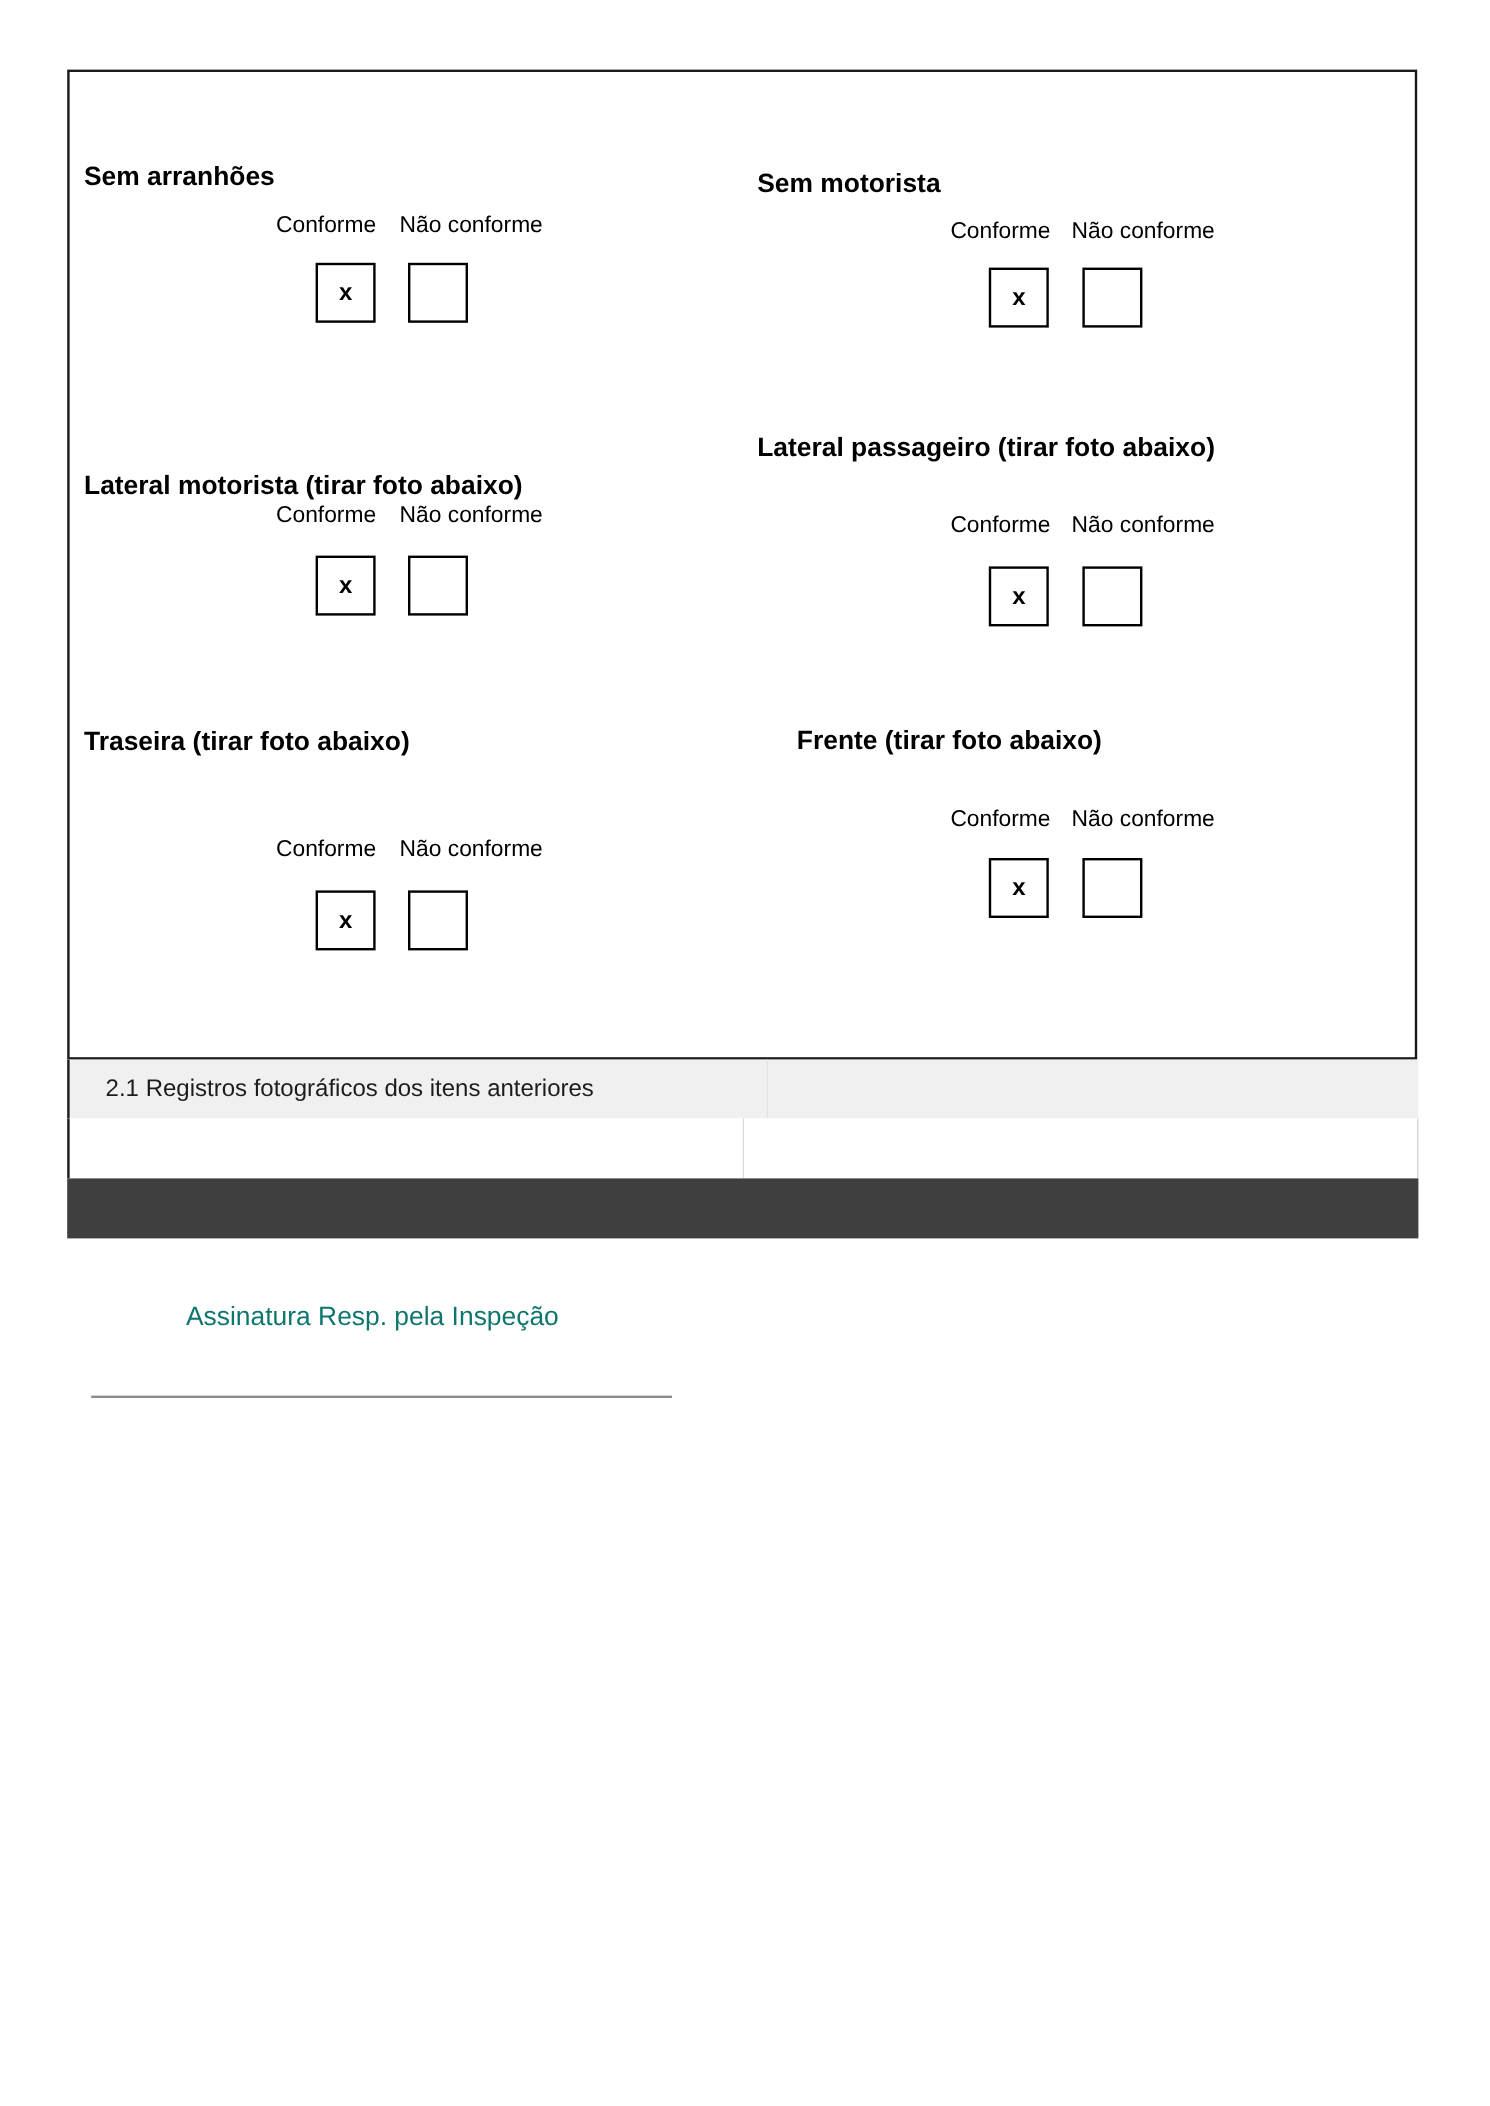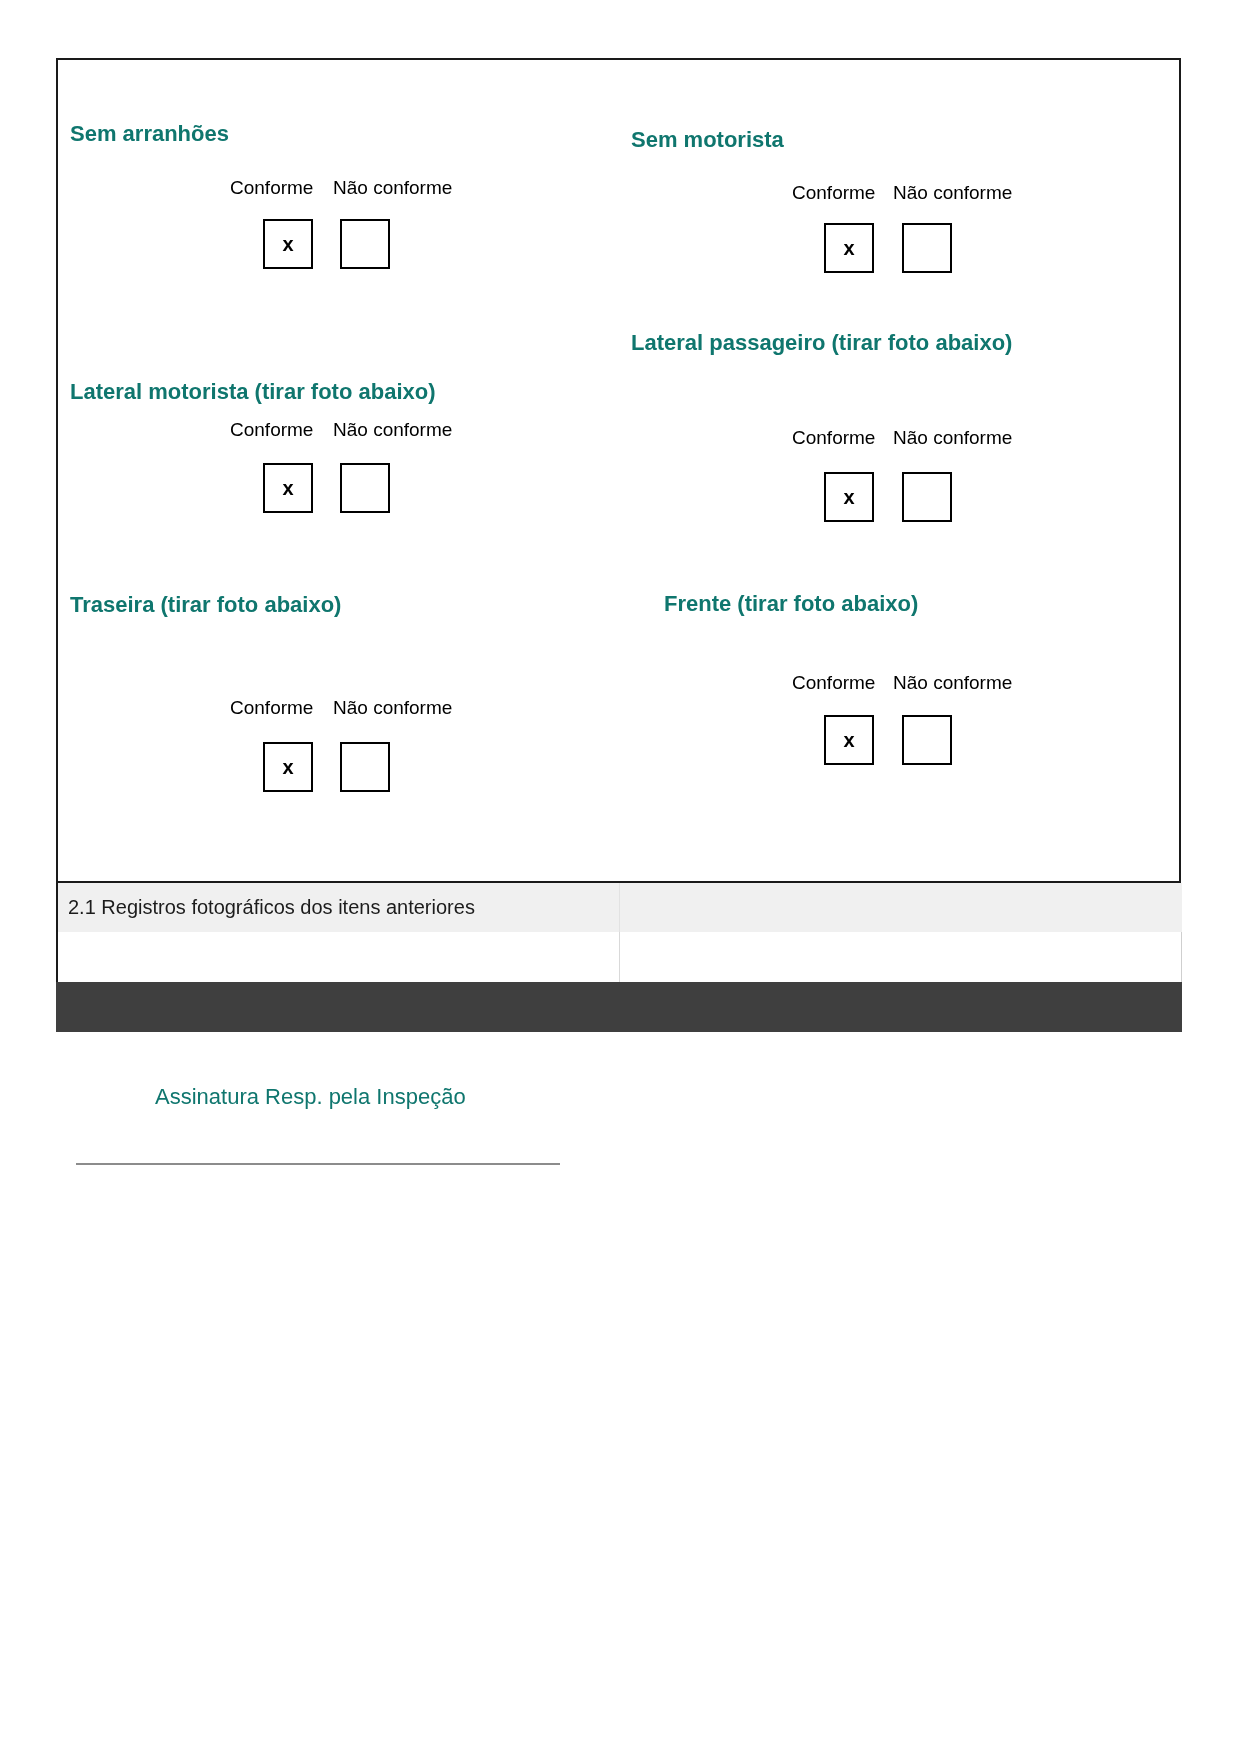--- a/index.html
+++ b/index.html
@@ -12,51 +12,51 @@
     overflow:hidden;
   }
   
   .panel{
     position:absolute;left:56px;top:58px;width:1125px;height:825px;
     border:2px solid #1a1a1a;background:#ffffff;box-sizing:border-box;
   }
   
   .h{
     position:absolute;font-weight:bold;font-size:22px;line-height:26px;
-    white-space:nowrap;color:#0f766e;
+    white-space:nowrap;color:#000000;margin-top:13px;
   }
   
   .lbl{
     position:absolute;font-size:19px;line-height:22px;white-space:nowrap;color:#000;text-align:center;
   }
   
   .cb{
     position:absolute;width:50px;height:50px;box-sizing:border-box;
     border:2px solid #000;background:#fff;
     display:flex;align-items:center;justify-content:center;
     font-weight:bold;font-size:20px;line-height:20px;
   }
   
   #s1-h{left:70px;top:121px}  #s1-c{left:230px;top:177px} #s1-n{left:333px;top:177px} #s1-b1{left:263px;top:219px} #s1-b2{left:340px;top:219px}
   #s2-h{left:631px;top:127px} #s2-c{left:792px;top:182px} #s2-n{left:893px;top:182px} #s2-b1{left:824px;top:223px} #s2-b2{left:902px;top:223px}
   #s3-h{left:70px;top:379px}  #s3-c{left:230px;top:419px} #s3-n{left:333px;top:419px} #s3-b1{left:263px;top:463px} #s3-b2{left:340px;top:463px}
-  #s4-h{left:631px;top:330px} #s4-c{left:792px;top:427px} #s4-n{left:893px;top:427px} #s4-b1{left:824px;top:472px} #s4-b2{left:902px;top:472px}
+  #s4-h{left:631px;top:347px} #s4-c{left:792px;top:427px} #s4-n{left:893px;top:427px} #s4-b1{left:824px;top:472px} #s4-b2{left:902px;top:472px}
   #s5-h{left:70px;top:592px}  #s5-c{left:230px;top:697px} #s5-n{left:333px;top:697px} #s5-b1{left:263px;top:742px} #s5-b2{left:340px;top:742px}
   #s6-h{left:664px;top:591px} #s6-c{left:792px;top:672px} #s6-n{left:893px;top:672px} #s6-b1{left:824px;top:715px} #s6-b2{left:902px;top:715px}
 
   
   .photo-header-row{
     position:absolute;left:56px;top:883px;width:1126px;height:49px;
     background:#f0f0f0;display:flex;box-sizing:border-box;
     border-left:2px solid #1a1a1a;
   }
   .photo-header-row .cell-a{
     width:562px;box-sizing:border-box;border-right:1px solid #e2e2e2;
     display:flex;align-items:center;padding-left:10px;
-    font-size:20px;color:#1c1c1c;white-space:nowrap;
+    font-size:20px;color:#1c1c1c;white-space:nowrap;margin-left:20px;
   }
   .photo-header-row .cell-b{flex:1;}
   
   .photo-empty-row{
     position:absolute;left:56px;top:932px;width:1126px;height:50px;
     background:#ffffff;display:flex;box-sizing:border-box;
     border-left:2px solid #1a1a1a;border-right:1px solid #cfcfcf;
   }
   .photo-empty-row .cell-a{
     width:562px;box-sizing:border-box;border-right:1px solid #d9d9d9;

